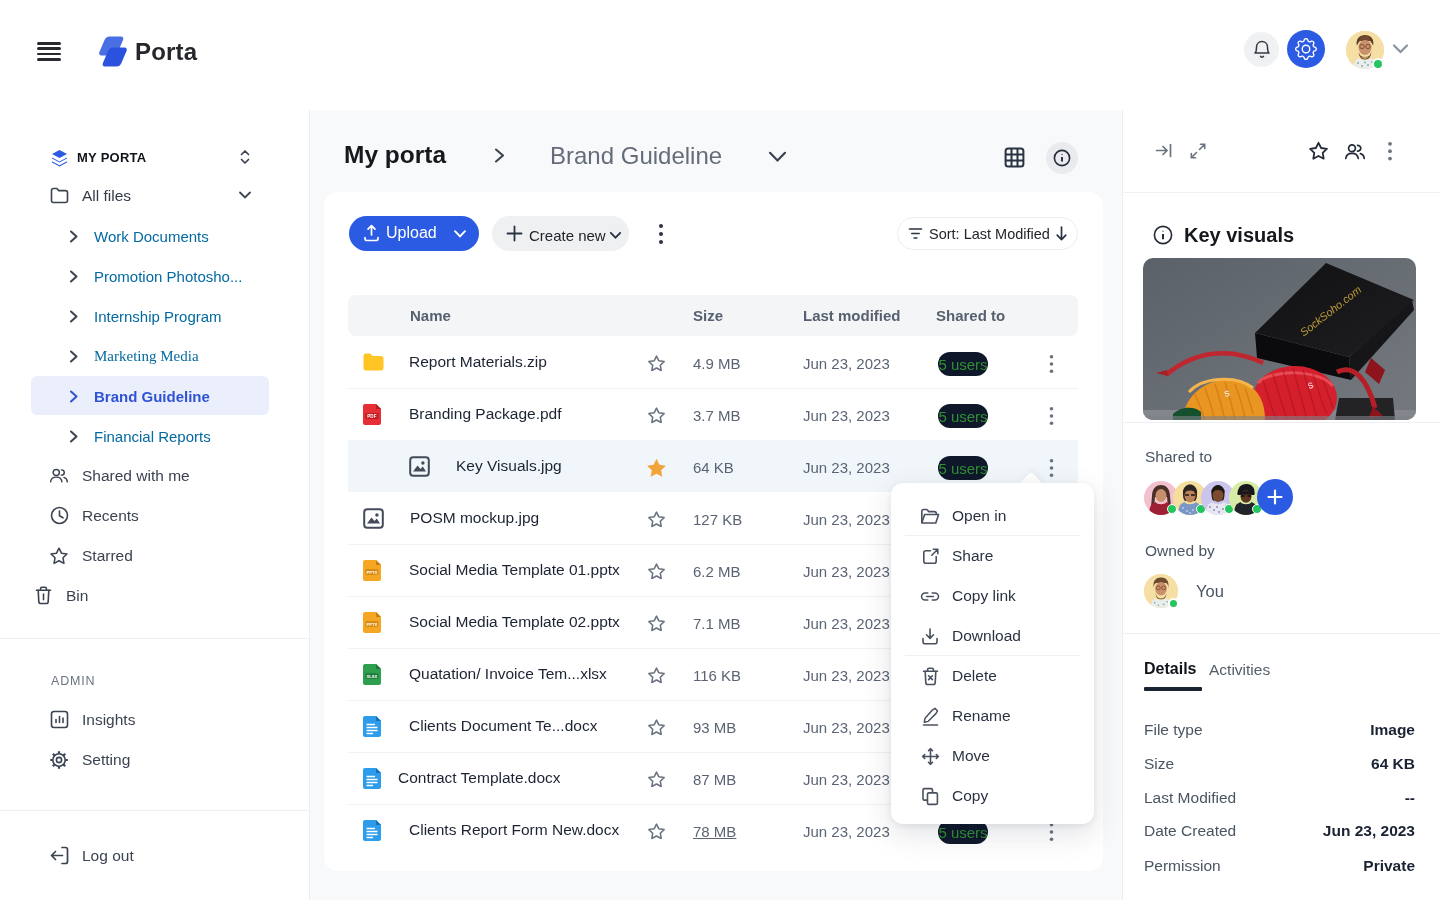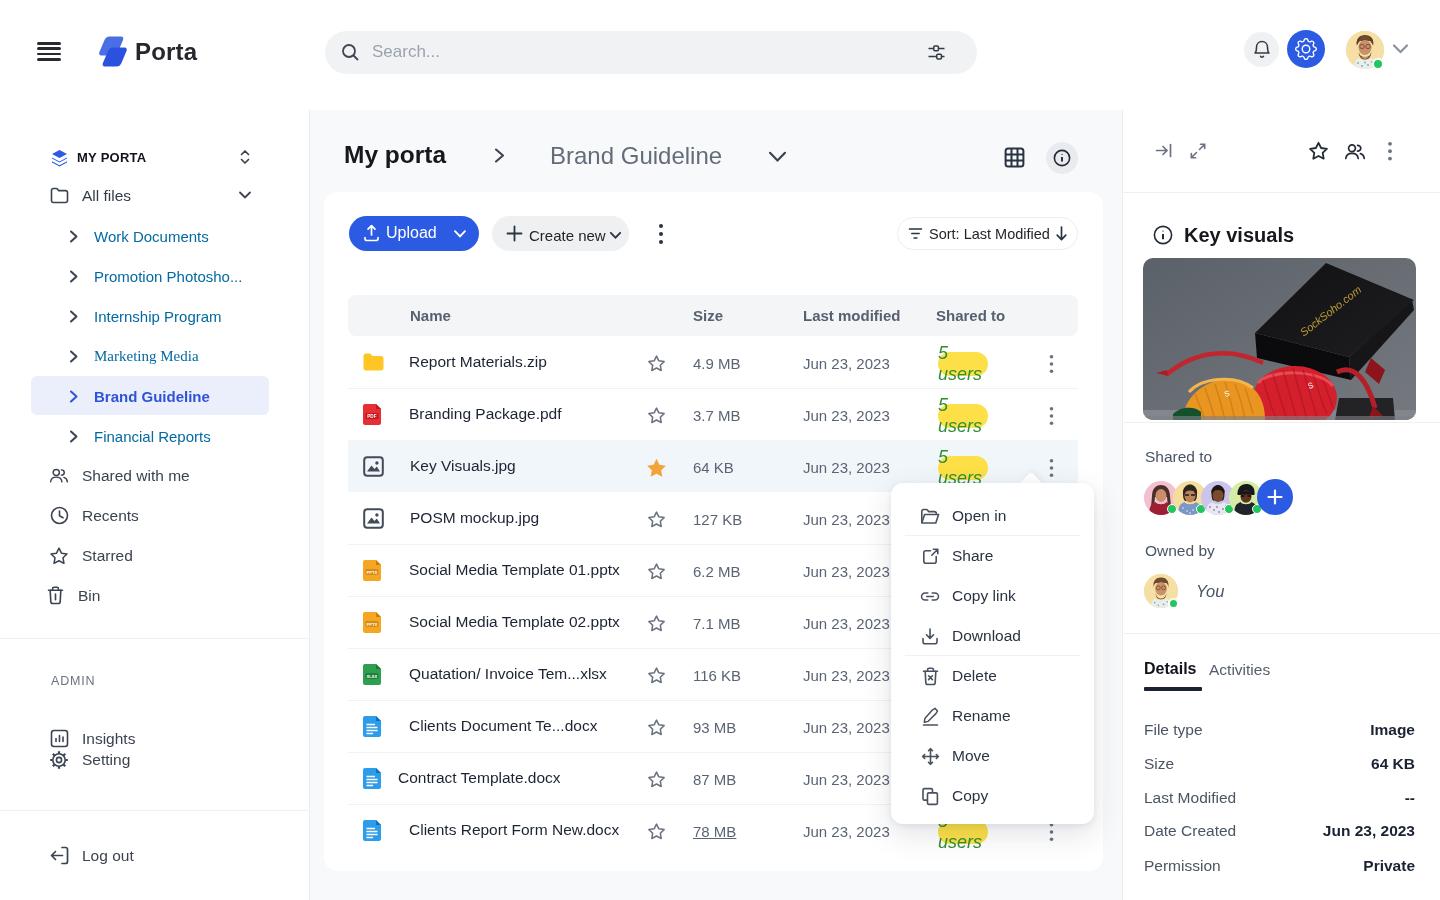--- a/index.html
+++ b/index.html
@@ -30,21 +30,21 @@
 #uploadbtn { left:349px; top:216px; width:130px; height:35px; background:#2B5BE3; border-radius:18px; }
 #createbtn { left:492px; top:216px; width:137px; height:35px; background:#EFF0F2; border-radius:18px; }
 #sortpill { left:897px; top:217px; width:181px; height:33px; background:#fff; border:1px solid #ECEDEF; border-radius:17px; }
 
 #thead { left:348px; top:295px; width:730px; height:41px; background:#F3F5F7; border-radius:8px; display:flex; align-items:center; font-size:15px; color:#57606E; font-weight:bold; }
 .trow { position:absolute; left:348px; width:730px; height:52px; display:flex; align-items:center; }
 .trow.hl { background:#F1F6FA; }
 .rowline { position:absolute; left:348px; width:730px; height:1px; background:#F0F2F4; }
 .fname { font-size:15.5px; color:#1C2433; }
 .fsize, .fdate { font-size:15px; color:#5A6474; }
-.userpill { position:absolute; width:50px; height:24px; background:#fde047; border-radius:12px; color:#2F8F33; font-size:18px; display:flex; align-items:center; justify-content:center;font-style:italic; }
+.userpill { position:absolute; width:50px; height:24px; background:#0f172a; border-radius:12px; color:#2F8F33; font-size:15px; display:flex; align-items:center; justify-content:center; }
 
 #cmenu { left:891px; top:483px; width:203px; height:341px; background:#fff; border-radius:12px; box-shadow:0 10px 30px rgba(30,40,60,0.13), 0 2px 6px rgba(30,40,60,0.08); }
 #caret { left:1023px; top:475px; width:16px; height:16px; background:#fff; transform:rotate(45deg); border-radius:3px; box-shadow:0 -2px 6px rgba(30,40,60,0.06); }
 .mitem { position:absolute; left:891px; width:203px; height:40px; display:flex; align-items:center; font-size:15.5px; color:#2A3342; }
 .mitem .ic { width:20px; margin-left:29px; margin-right:12px; display:flex; justify-content:center; }
 .mdiv { position:absolute; left:905px; width:175px; height:1px; background:#EFF0F2; }
 
 #rpanel { left:1122px; top:110px; width:318px; height:790px; background:#fff; border-left:1px solid #ECEDEF; }
 #rpdiv1 { left:1122px; top:192px; width:318px; height:1px; background:#EFF0F2; }
 .rlabel { font-size:15.5px; color:#4A5563; }
@@ -61,32 +61,20 @@
       <div></div>
       <div style="margin-bottom:0"></div>
     </div>
   <div id="logo" class="abs">
     <svg width="36" height="40" viewBox="0 0 36 40">
       <rect width="18.5" height="19" rx="3.5" fill="#4A6FE5" transform="translate(11,6.5) skewX(-23)"></rect>
       <rect width="18.5" height="19" rx="3.5" fill="#2B52DF" transform="translate(14.5,17.5) skewX(-23)"></rect>
     </svg>
   </div>
   <div id="logoname" class="abs">Porta</div>
-  <div id="search" class="abs">
-    <svg style="position:absolute;left:16px;top:12px" width="19" height="19" viewBox="0 0 19 19" fill="none" stroke="#3F4652" stroke-width="1.8">
-        <circle cx="8" cy="8" r="6"></circle>
-        <path d="M12.5 12.5 L17 17"></path>
-      </svg>
-    <div class="ph">Search...</div>
-    <svg style="position:absolute;left:602px;top:12px" width="19" height="19" viewBox="0 0 19 19" fill="none" stroke="#333A46" stroke-width="1.5">
-        <path d="M1.5 5.4 H6.5 M11.5 5.4 H17.5 M1.5 13.6 H9.5 M14.5 13.6 H17.5"></path>
-        <rect x="6.8" y="3" width="4.6" height="4.8" rx="1"></rect>
-        <rect x="9.8" y="11.2" width="4.6" height="4.8" rx="1"></rect>
-      </svg>
-  </div>
   <div id="bellc" class="abs"></div>
   <svg class="abs" style="left:1252px;top:39px" width="20" height="21" viewBox="0 0 20 21" fill="none" stroke="#333A46" stroke-width="1.5">
       <path d="M10 2.5 C6.7 2.5 4.5 5 4.5 8.2 C4.5 12.5 3 14 3 14 L17 14 C17 14 15.5 12.5 15.5 8.2 C15.5 5 13.3 2.5 10 2.5 Z" stroke-linejoin="round"></path>
       <path d="M8.3 16.8 C8.6 17.8 9.2 18.3 10 18.3 C10.8 18.3 11.4 17.8 11.7 16.8"></path>
     </svg>
   <div id="gearc" class="abs"></div>
   <svg class="abs" style="left:1295px;top:38px" width="22" height="22" viewBox="0 0 16 16" fill="#fff">
       <path d="M8 4.754a3.246 3.246 0 1 0 0 6.492 3.246 3.246 0 0 0 0-6.492zM5.754 8a2.246 2.246 0 1 1 4.492 0 2.246 2.246 0 0 1-4.492 0z"></path>
       <path d="M9.796 1.343c-.527-1.79-3.065-1.79-3.592 0l-.094.319a.873.873 0 0 1-1.255.52l-.292-.16c-1.64-.892-3.433.902-2.54 2.541l.159.292a.873.873 0 0 1-.52 1.255l-.319.094c-1.79.527-1.79 3.065 0 3.592l.319.094a.873.873 0 0 1 .52 1.255l-.16.292c-.892 1.64.901 3.434 2.541 2.54l.292-.159a.873.873 0 0 1 1.255.52l.094.319c.527 1.79 3.065 1.79 3.592 0l.094-.319a.873.873 0 0 1 1.255-.52l.292.16c1.64.893 3.434-.902 2.54-2.541l-.159-.292a.873.873 0 0 1 .52-1.255l.319-.094c1.79-.527 1.79-3.065 0-3.592l-.319-.094a.873.873 0 0 1-.52-1.255l.16-.292c.893-1.64-.902-3.433-2.541-2.54l-.292.159a.873.873 0 0 1-1.255-.52l-.094-.319zm-2.633.283c.246-.835 1.428-.835 1.674 0l.094.319a1.873 1.873 0 0 0 2.693 1.115l.291-.16c.764-.415 1.6.42 1.184 1.185l-.159.292a1.873 1.873 0 0 0 1.116 2.692l.318.094c.835.246.835 1.428 0 1.674l-.319.094a1.873 1.873 0 0 0-1.115 2.693l.16.291c.415.764-.42 1.6-1.185 1.184l-.291-.159a1.873 1.873 0 0 0-2.693 1.116l-.094.318c-.246.835-1.428.835-1.674 0l-.094-.319a1.873 1.873 0 0 0-2.692-1.115l-.292.16c-.764.415-1.6-.42-1.184-1.185l.159-.291A1.873 1.873 0 0 0 1.945 8.93l-.319-.094c-.835-.246-.835-1.428 0-1.674l.319-.094A1.873 1.873 0 0 0 3.06 4.377l-.16-.292c-.415-.764.42-1.6 1.185-1.184l.292.159a1.873 1.873 0 0 0 2.692-1.115l.094-.319z"></path>
     </svg>
@@ -181,34 +169,34 @@
     Recents
   </div>
   <div class="snav" style="left:49px; top:544px; height:23px;">
     <span class="ic">
         <svg width="21" height="20" viewBox="0 0 21 20" fill="none" stroke="#3B4351" stroke-width="1.6" stroke-linejoin="round">
           <path d="M10.5 1.8 L13.1 7 L18.9 7.9 L14.7 11.9 L15.7 17.7 L10.5 15 L5.3 17.7 L6.3 11.9 L2.1 7.9 L7.9 7 Z"></path>
         </svg>
       </span>
     Starred
   </div>
-  <div class="snav" style="left:45px; top:584px; height:23px;">
+  <div class="snav" style="left:33px; top:584px; height:23px;">
     <span class="ic">
         <svg width="17" height="19" viewBox="0 0 17 19" fill="none" stroke="#3B4351" stroke-width="1.6" stroke-linecap="round" stroke-linejoin="round">
           <path d="M1.5 4.2 L15.5 4.2"></path>
           <path d="M5.6 4 L5.6 2.6 C5.6 1.8 6.2 1.2 7 1.2 L10 1.2 C10.8 1.2 11.4 1.8 11.4 2.6 L11.4 4"></path>
           <path d="M3.2 4.4 L3.8 15.6 C3.9 16.7 4.7 17.5 5.8 17.5 L11.2 17.5 C12.3 17.5 13.1 16.7 13.2 15.6 L13.8 4.4"></path>
           <path d="M8.5 8 L8.5 13.7"></path>
         </svg>
       </span>
     Bin
   </div>
   <div class="divider" style="top:638px"></div>
   <div id="adminlbl" class="abs">ADMIN</div>
-  <div class="snav" style="left:49px; top:708px; height:23px;margin-top:19px;">
+  <div class="snav" style="left:49px; top:708px; height:23px;">
     <span class="ic">
         <svg width="19" height="19" viewBox="0 0 19 19" fill="none" stroke="#3B4351" stroke-width="1.6" stroke-linecap="round">
           <rect x="1.5" y="1.5" width="16" height="16" rx="2.5"></rect>
           <path d="M6 12.5 L6 9.5 M9.5 12.5 L9.5 6.5 M13 12.5 L13 8"></path>
         </svg>
       </span>
     Insights
   </div>
   <div class="snav" style="left:49px; top:748px; height:23px;">
     <span class="ic">
@@ -301,21 +289,21 @@
     <div class="rowline" style="top:388px"></div>
     <div class="trow" style="top:388px;">
       <svg style="margin-left:14px" width="21" height="23" viewBox="0 0 21 23">
           <path d="M3 1 L14 1 L19 6 L19 20 C19 21.1 18.1 22 17 22 L3 22 C1.9 22 1 21.1 1 20 L1 3 C1 1.9 1.9 1 3 1 Z" fill="#E62F35"></path>
           <path d="M14 1 L19 6 L14 6 Z" fill="#B71C22"></path>
           <rect x="3.4" y="10" width="13" height="6" rx="1.2" fill="#C0181E"></rect>
           <text x="9.9" y="14.6" font-size="4.6" fill="#fff" text-anchor="middle" font-family="Liberation Sans" font-weight="bold">PDF</text>
         </svg>
       <span class="fname" style="margin-left:26px;">Branding Package.pdf</span>
     </div>
-    <div class="trow hl" style="top:440px;">
+    <div class="trow hl" style="top:440px;padding-left:46px;">
       <svg style="margin-left:15px" width="21" height="21" viewBox="0 0 21 21" fill="none">
           <rect x="1.2" y="1.2" width="18.6" height="18.6" rx="3" stroke="#434B59" stroke-width="2"></rect>
           <path d="M4 15.5 L8.5 9.5 L11.5 13 L13.8 10.5 L17 15.5 Z" fill="#434B59"></path>
           <circle cx="13.9" cy="7" r="1.7" fill="#434B59"></circle>
         </svg>
       <span class="fname" style="margin-left:26px;">Key Visuals.jpg</span>
     </div>
     <div class="trow" style="top:492px;">
       <svg style="margin-left:15px" width="21" height="21" viewBox="0 0 21 21" fill="none">
           <rect x="1.2" y="1.2" width="18.6" height="18.6" rx="3" stroke="#434B59" stroke-width="2"></rect>
@@ -715,21 +703,21 @@
           <path d="M13 27 C15 29.5 23 29.5 25 27 L28 29 C29.5 31 30 34 30 38 L8 38 C8 34 8.5 31 10 29 Z" fill="#E9EDEB"></path>
           <g fill="#7FA8A0">
             <circle cx="12" cy="32" r="0.9"></circle>
             <circle cx="16" cy="35" r="0.9"></circle>
             <circle cx="22" cy="34" r="0.9"></circle>
             <circle cx="26" cy="31" r="0.9"></circle>
           </g>
         </svg>
     </div>
     <div class="abs" style="left:1168px;top:598px;width:11px;height:11px;border-radius:50%;background:#22C55E;border:2px solid #fff;"></div>
-    <div class="abs" style="left:1196px;top:582px;font-size:16.5px;color:#4A5563;font-style:italic;">You</div>
+    <div class="abs" style="left:1196px;top:582px;font-size:16.5px;color:#4A5563;">You</div>
     <div class="abs" style="left:1122px;top:633px;width:318px;height:1px;background:#EFF0F2;"></div>
     <div class="abs" style="left:1144px;top:660px;font-size:16px;font-weight:bold;color:#10131A;">Details</div>
     <div class="abs" style="left:1209px;top:661px;font-size:15.5px;color:#555E6C;">Activities</div>
     <div class="abs" style="left:1144px;top:687px;width:58px;height:4px;background:#1A2233;border-radius:1px;"></div>
     <div class="abs rlabel" style="left:1144px;top:721px;">File type</div>
       <div class="abs rvalue" style="left:1144px;top:721px;width:271px;text-align:right;">Image</div>
     <div class="abs rlabel" style="left:1144px;top:755px;">Size</div>
       <div class="abs rvalue" style="left:1144px;top:755px;width:271px;text-align:right;">64 KB</div>
     <div class="abs rlabel" style="left:1144px;top:789px;">Last Modified</div>
       <div class="abs rvalue" style="left:1144px;top:789px;width:271px;text-align:right;">--</div>

